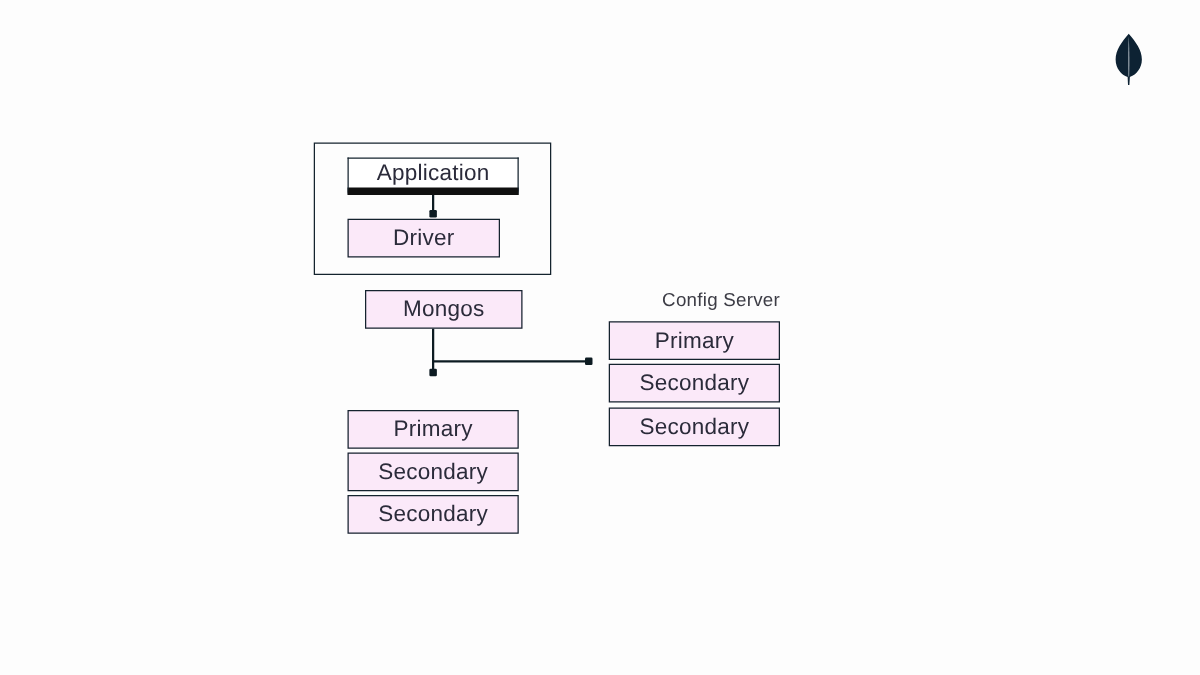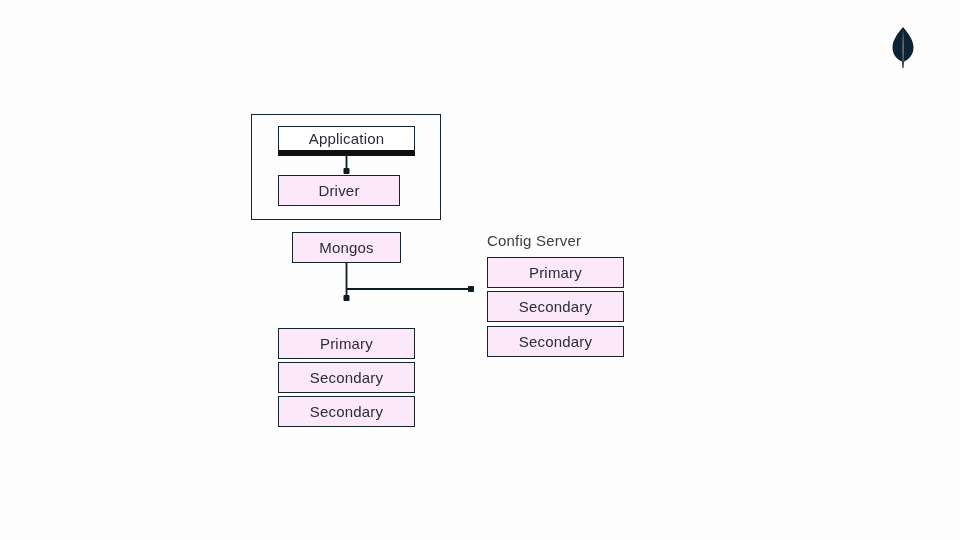--- a/index.html
+++ b/index.html
@@ -21,21 +21,21 @@
     background: #fdfdfd;
   }
 
   
   .node {
     position: absolute;
     box-sizing: border-box;
     display: flex;
     align-items: center;
     justify-content: center;
-    font-size: 15px;
+    font-size: 18px;
     letter-spacing: 0.2px;
     color: #2b2b3a;
     white-space: nowrap;
   }
 
   .node-pink {
     background: #fbe9f9;
     border: 1.6px solid #14232e;
   }
 
@@ -51,21 +51,21 @@
     background: #fdfdfd;
     border: 1.6px solid #14232e;
   }
 
   .caption {
     position: absolute;
     font-size: 15px;
     color: #3c3c45;
     letter-spacing: 0.2px;
     white-space: nowrap;
-    text-align: left;
+    text-align: right;
   }
 
   
   .connector-layer {
     position: absolute;
     left: 0;
     top: 0;
     width: 960px;
     height: 540px;
     pointer-events: none;
@@ -95,21 +95,21 @@
   <div class="group-box" style="left:251px; top:114px; width:190px; height:106px;"></div>
 
   <div class="node node-white" style="left:278px; top:126px; width:137px; height:30px;">
     <span>Application</span>
   </div>
 
   <div class="node node-pink" style="left:278px; top:175px; width:122px; height:31px;">
     <span>Driver</span>
   </div>
 
-  <div class="node node-pink" style="left:292px; top:232px; width:109px; height:31px;">
+  <div class="node node-pink" style="left:292px; top:232px; width:126px; height:31px;">
     <span>Mongos</span>
   </div>
 
 
   <div class="node node-pink" style="left:278px; top:328px; width:137px; height:31px;">
     <span>Primary</span>
   </div>
 
   <div class="node node-pink" style="left:278px; top:362px; width:137px; height:31px;">
     <span>Secondary</span>

